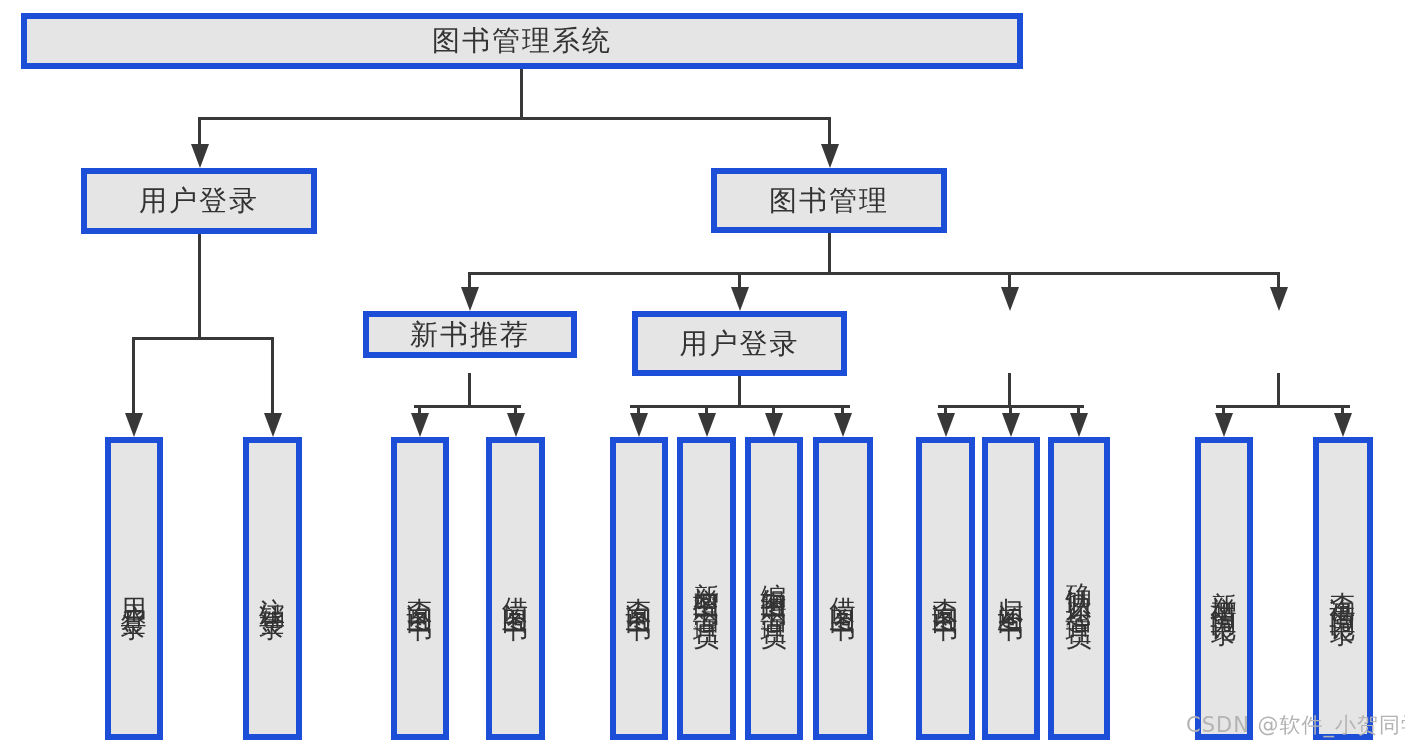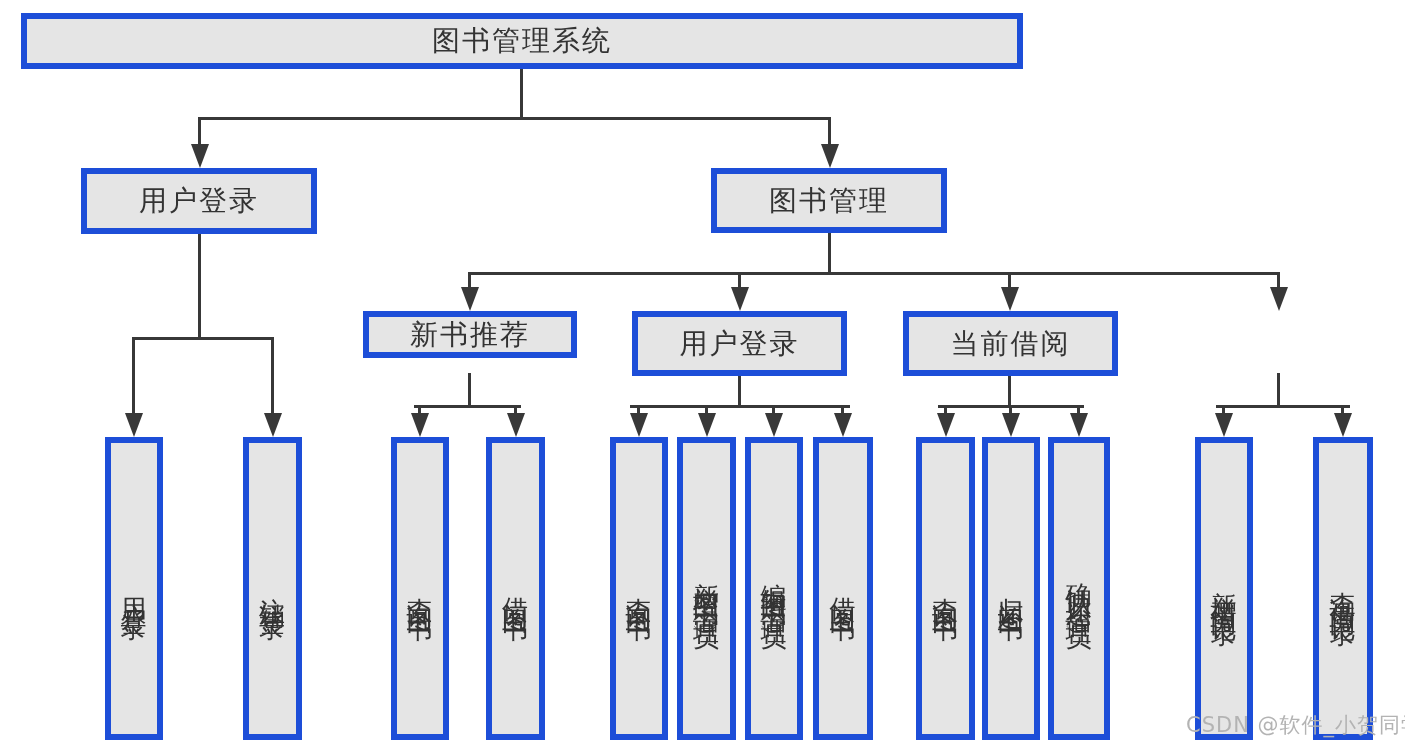--- a/index.html
+++ b/index.html
@@ -90,23 +90,20 @@
   <div class="box hbox" style="left:711px; top:168px; width:236px; height:65px;">
     <span>图书管理</span>
   </div>
 
   <div class="box hbox" style="left:363px; top:311px; width:214px; height:47px;">
     <span>新书推荐</span>
   </div>
   <div class="box hbox" style="left:632px; top:311px; width:215px; height:65px;">
     <span>用户登录</span>
   </div>
-  <div class="box hbox" style="left:903px; top:311px; width:215px; height:65px;">
-    <span>当前借阅</span>
-  </div>
 
   <div class="box leaf" style="left:105px; top:437px; width:58px; height:303px;">
     <span class="vtext">用户登录</span>
   </div>
   <div class="box leaf" style="left:243px; top:437px; width:59px; height:303px;">
     <span class="vtext">注销登录</span>
   </div>
 
   <div class="box leaf" style="left:391px; top:437px; width:58px; height:303px;">
     <span class="vtext">查询图书</span>

